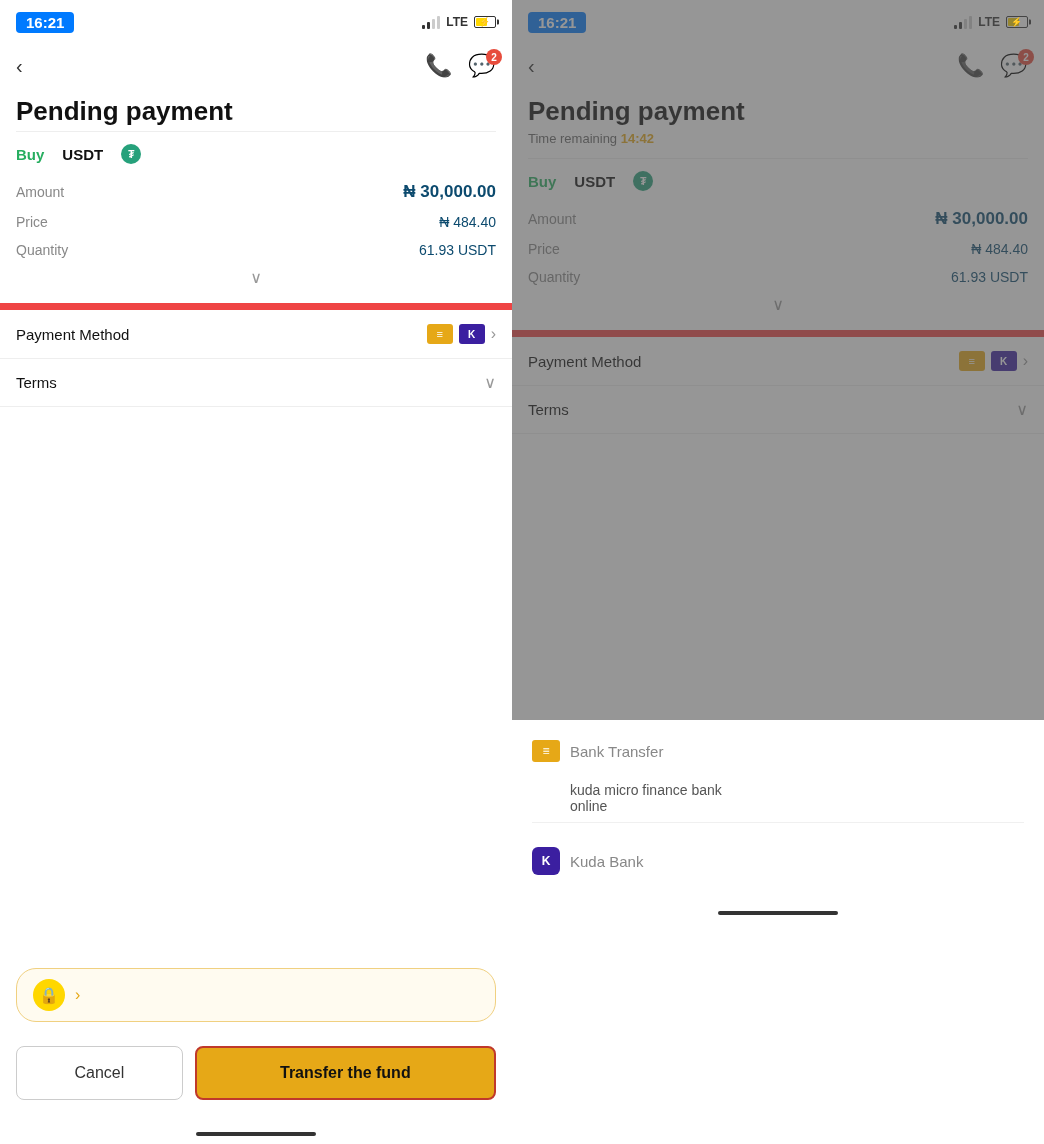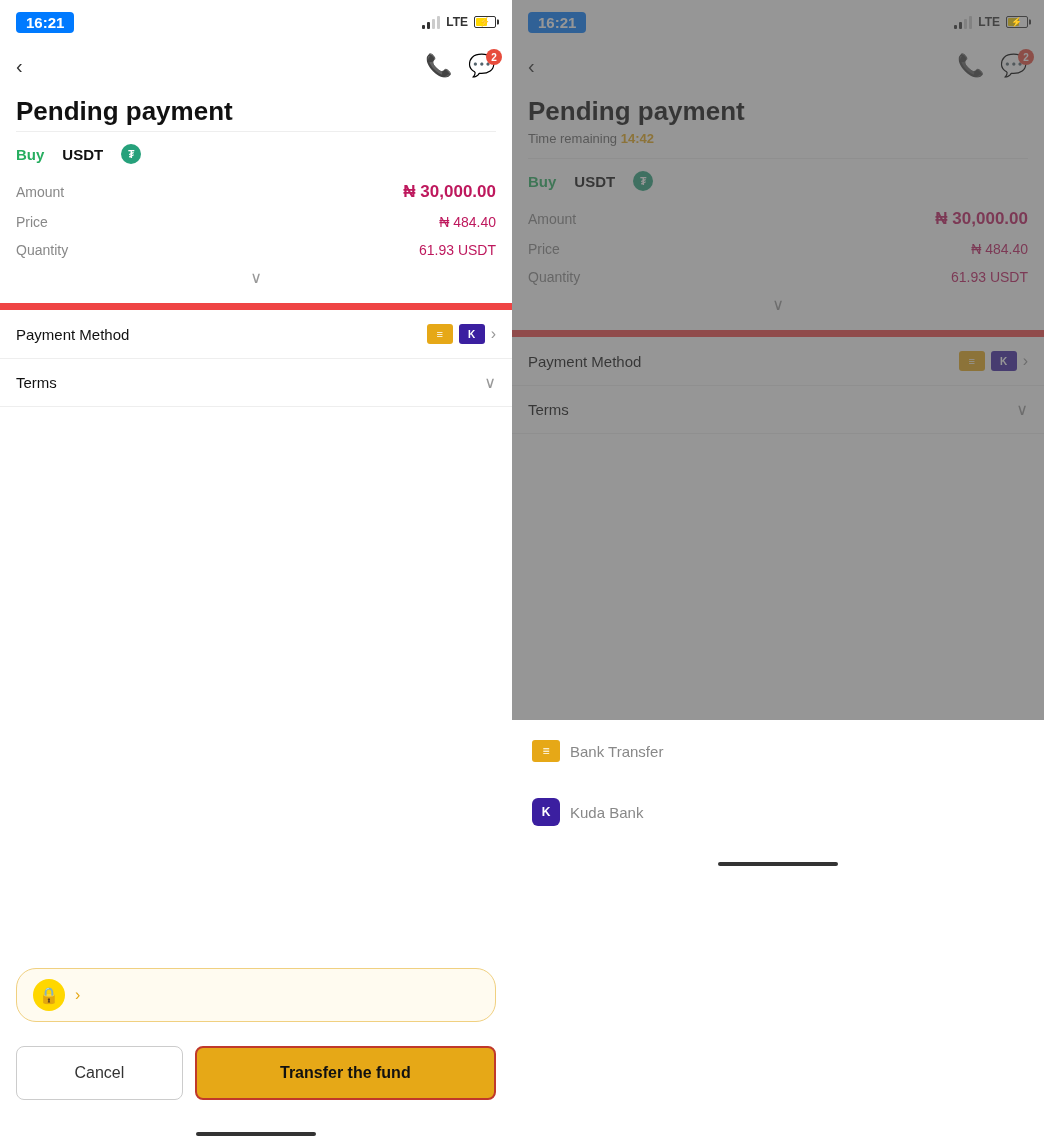--- a/index.html
+++ b/index.html
@@ -232,21 +232,21 @@
       padding: 6px 0;
     }
 
     .detail-label {
       font-size: 14px;
       color: #888;
     }
 
     .detail-value {
       font-size: 14px;
-      color: #be185d;
+      color: #0c4a6e;
       font-weight: 500;
     }
 
     .detail-value.large {
       font-size: 17px;
       font-weight: 700;
     }
 
     .expand-btn {
       display: flex;
@@ -705,20 +705,24 @@
 
     <div class="right-overlay"></div>
 
     <div class="bottom-sheet">
 
       <div class="payment-option-section">
         <div class="payment-option-header">
           <div class="payment-option-icon-bank">≡</div>
           <span class="payment-option-label">Bank Transfer</span>
         </div>
+        <div class="payment-sub-item">
+          <div class="payment-sub-text">kuda micro finance bank</div>
+          <div class="payment-sub-text">online</div>
+        </div>
       </div>
 
       <div class="payment-option-kuda">
         <div class="payment-option-icon-kuda">K</div>
         <span class="kuda-label">Kuda Bank</span>
       </div>
 
       <div class="home-indicator" style="padding: 20px 0 30px;">
         <div class="home-bar"></div>
       </div>

